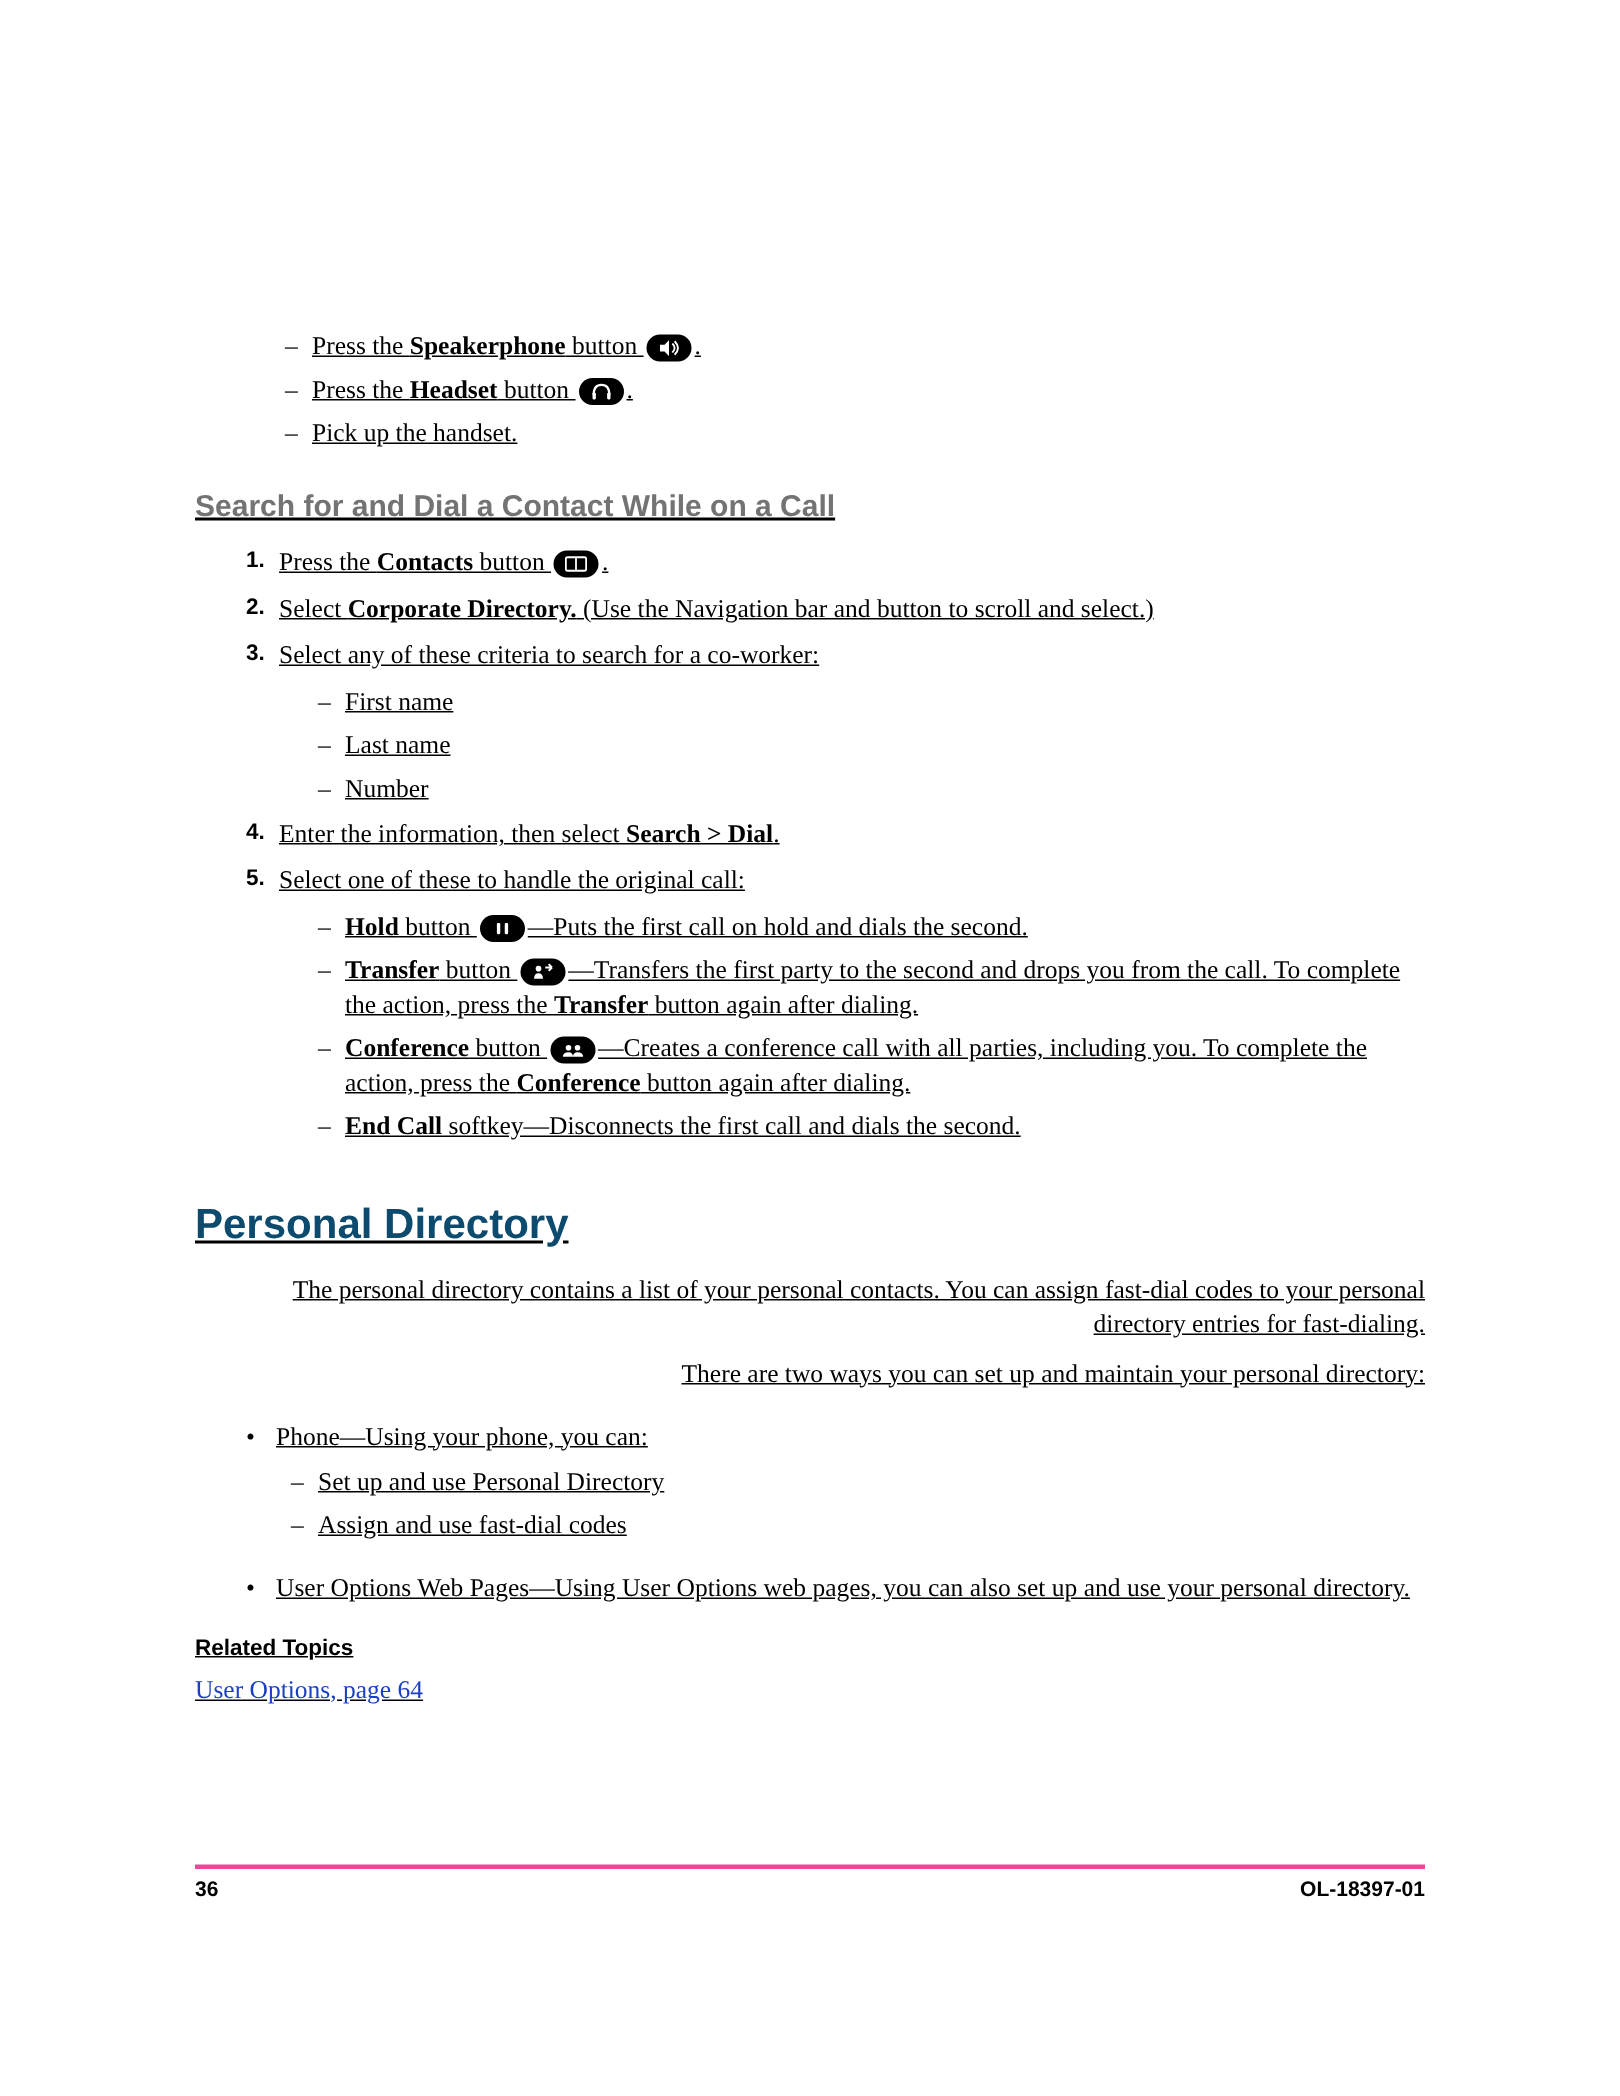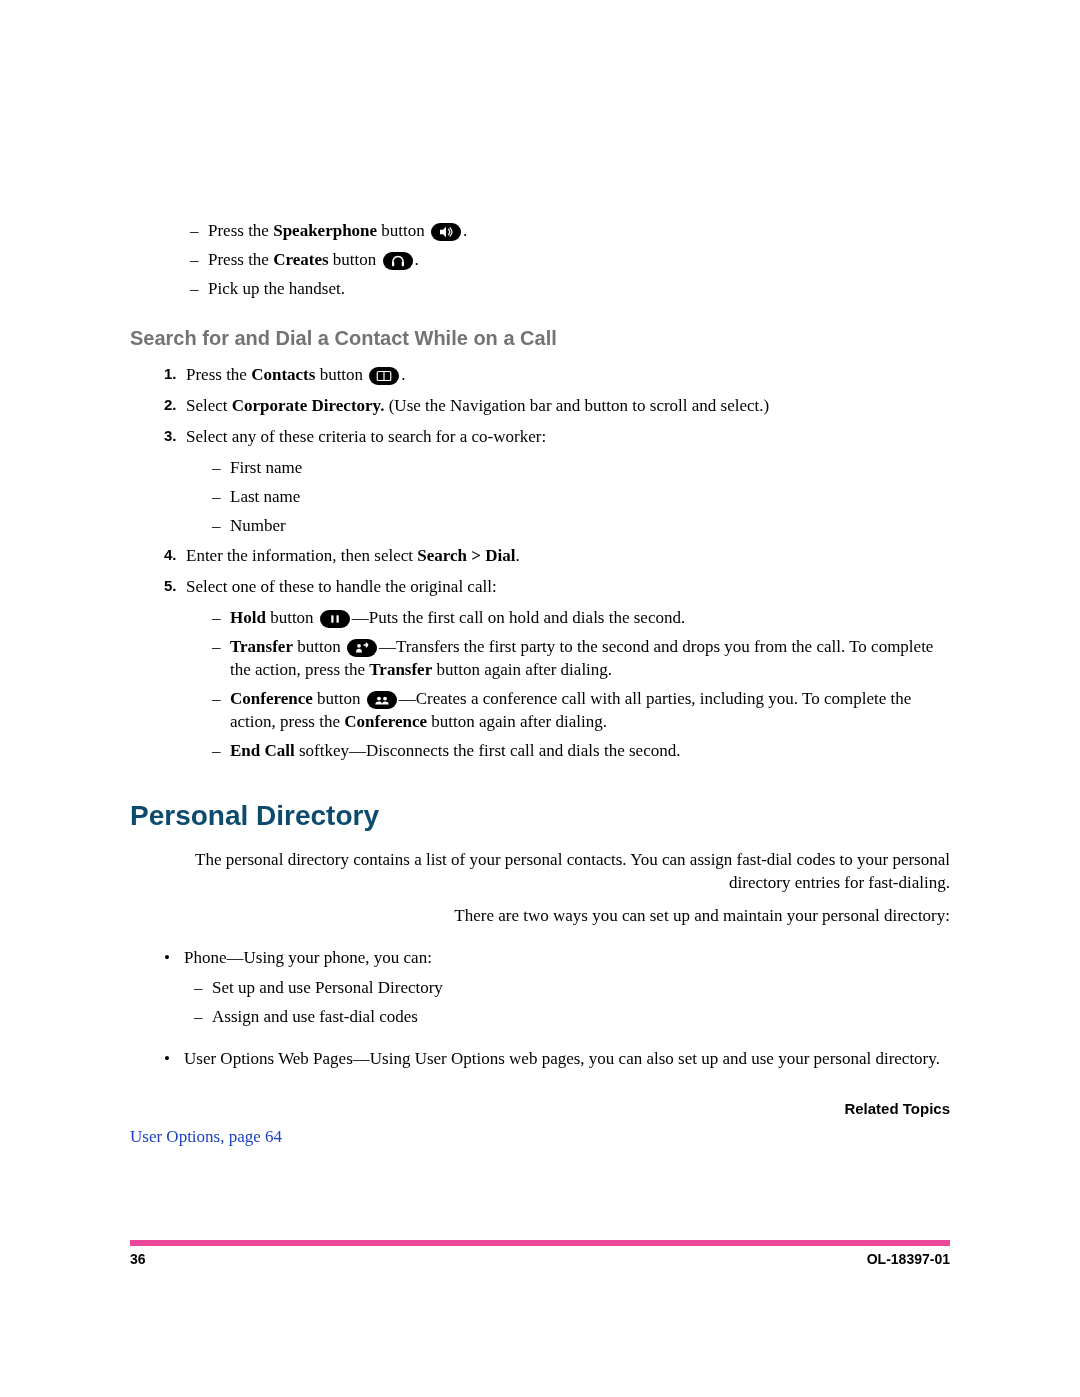--- a/index.html
+++ b/index.html
@@ -10,20 +10,21 @@
     font-size: 17px;
     color: #000;
     line-height: 1.35;
   }
   .page {
     width: 1080px;
     height: 1357px;
     position: relative;
     box-sizing: border-box;
     padding: 220px 130px 0 130px;
+    text-decoration: underline;
   }
   .dash-list {
     list-style: none;
     padding: 0;
     margin: 0 0 16px 60px;
   }
   .dash-list li {
     position: relative;
     padding-left: 18px;
     margin-bottom: 6px;
@@ -83,23 +84,22 @@
     font-family: Arial, Helvetica, sans-serif;
     font-weight: bold;
     color: #0c4a6e;
     font-size: 28px;
     margin: 34px 0 14px 0;
   }
   .related-h {
     font-family: Arial, Helvetica, sans-serif;
     font-weight: bold;
     font-size: 15px;
-    margin: 28px 0 6px 0;
+    margin: 18px 0 6px 0;
     color: #000;
-    text-align: right;
   }
   .link {
     color: #1a3fc4;
     cursor: pointer;
   }
   b { font-weight: bold; }
   .icon-btn {
     display: inline-block;
     vertical-align: middle;
     background: #000;
@@ -113,21 +113,21 @@
   .icon-btn svg {
     width: 18px;
     height: 14px;
     display: block;
   }
   .footer {
     position: absolute;
     bottom: 88px;
     left: 130px;
     right: 130px;
-    border-top: 6px solid #ec4899;
+    border-top: 3px solid #ec4899;
     padding-top: 4px;
     display: flex;
     justify-content: space-between;
     font-family: Arial, Helvetica, sans-serif;
     font-weight: bold;
     font-size: 14px;
   }
   p.body { margin: 0 0 10px 0; text-align: right; }
 </style>
 </head>
@@ -140,21 +140,21 @@
       <span>Press the </span><b>Speakerphone</b><span> button </span>
       <span class="icon-btn">
         <svg viewBox="0 0 24 18">
             <path d="M4 6 L8 6 L12 2 L12 16 L8 12 L4 12 Z" fill="#fff"></path>
             <path d="M15 5 Q19 9 15 13" stroke="#fff" stroke-width="1.6" fill="none"></path>
             <path d="M17 3 Q23 9 17 15" stroke="#fff" stroke-width="1.6" fill="none"></path>
           </svg>
       </span><span>.</span>
     </li>
     <li>
-      <span>Press the </span><b>Creates</b><span> button </span>
+      <span>Press the </span><b>Headset</b><span> button </span>
       <span class="icon-btn">
         <svg viewBox="0 0 24 18">
             <path d="M5 12 Q5 3 12 3 Q19 3 19 12" stroke="#fff" stroke-width="2" fill="none"></path>
             <rect x="4" y="10" width="3" height="6" rx="1" fill="#fff"></rect>
             <rect x="17" y="10" width="3" height="6" rx="1" fill="#fff"></rect>
           </svg>
       </span><span>.</span>
     </li>
     <li>Pick up the handset.</li>
   </ul>

